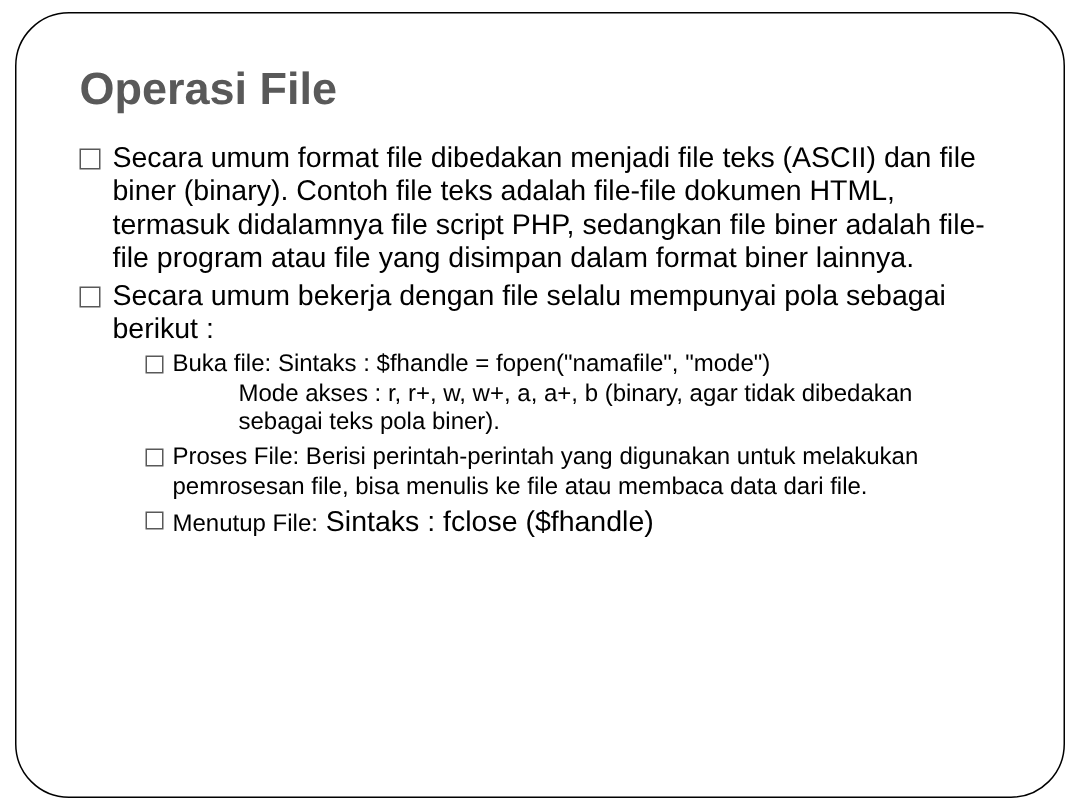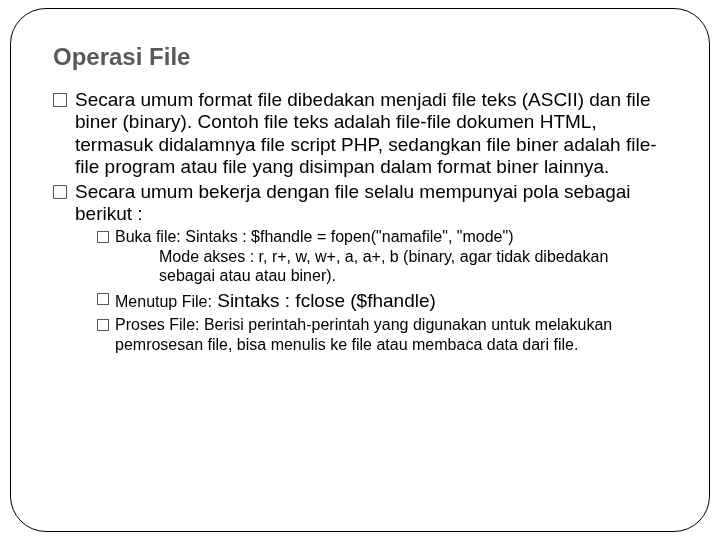--- a/index.html
+++ b/index.html
@@ -15,21 +15,21 @@
     position: absolute;
     top: 8px;
     left: 10px;
     right: 10px;
     bottom: 8px;
     border: 1px solid #000;
     border-radius: 36px;
     padding: 34px 42px 30px 42px;
   }
   h1 {
-    font-size: 24px;
+    font-size: 30px;
     font-weight: bold;
     color: #595959;
     margin-bottom: 18px;
   }
   .bullet-list {
     list-style: none;
   }
   .bullet-list > li {
     font-size: 19px;
     line-height: 1.18;
@@ -85,24 +85,24 @@
   <ul class="bullet-list">
     <li>
       <span>Secara umum format file dibedakan menjadi file teks (ASCII) dan file biner (binary). Contoh file teks adalah file-file dokumen HTML, termasuk didalamnya file script PHP, sedangkan file biner adalah file-file program atau file yang disimpan dalam format biner lainnya.</span>
     </li>
     <li>
       <span>Secara umum bekerja dengan file selalu mempunyai pola sebagai berikut :</span>
 
       <ul class="sub-list">
         <li>
           <span class="sub-bold">Buka file:</span><span> Sintaks : $fhandle = fopen("namafile", "mode")</span>
-          <span class="indent">Mode akses : r, r+, w, w+, a, a+, b (binary, agar tidak dibedakan sebagai atau atau biner).</span>
+          <span class="indent">Mode akses : r, r+, w, w+, a, a+, b (binary, agar tidak dibedakan sebagai teks pola biner).</span>
+        </li>
+        <li>
+          <span class="sub-bold">Proses File:</span><span> Berisi perintah-perintah yang digunakan untuk melakukan pemrosesan    file, bisa menulis ke file atau membaca data dari file.</span>
         </li>
         <li>
           <span class="sub-bold">Menutup File:</span><span class="large-tail"> Sintaks : fclose ($fhandle)</span>
-        </li>
-        <li>
-          <span class="sub-bold">Proses File:</span><span> Berisi perintah-perintah yang digunakan untuk melakukan pemrosesan    file, bisa menulis ke file atau membaca data dari file.</span>
         </li>
       </ul>
     </li>
   </ul>
 </div>
 
 </body></html>

